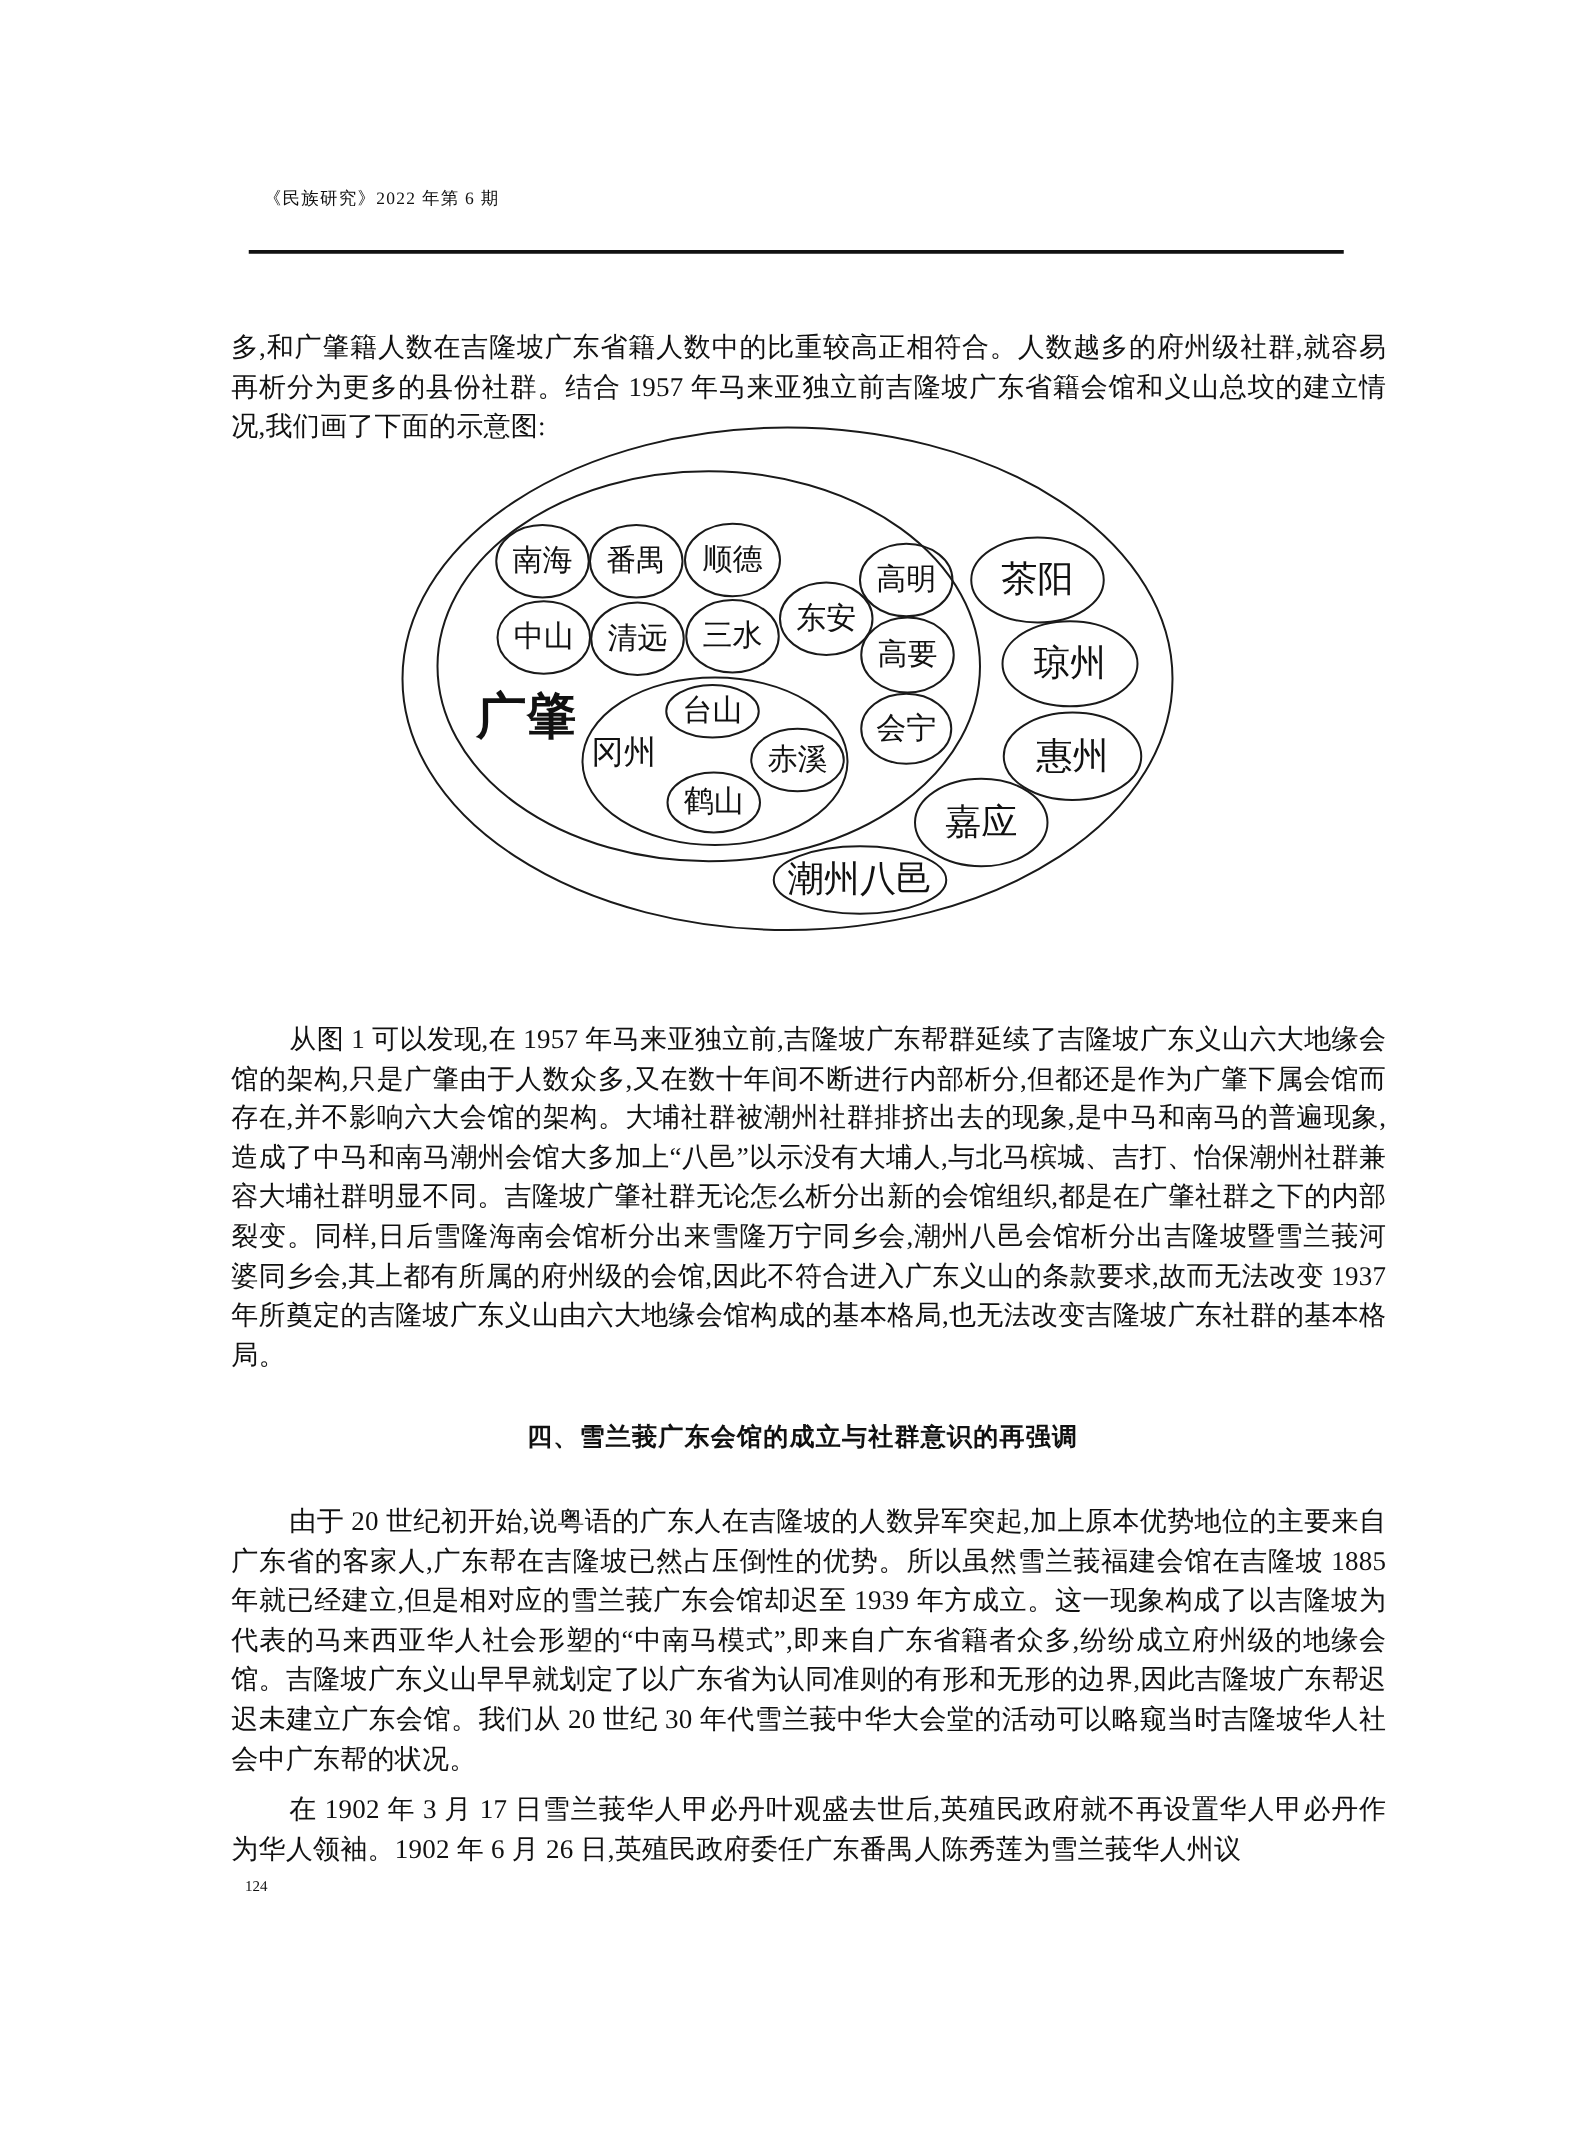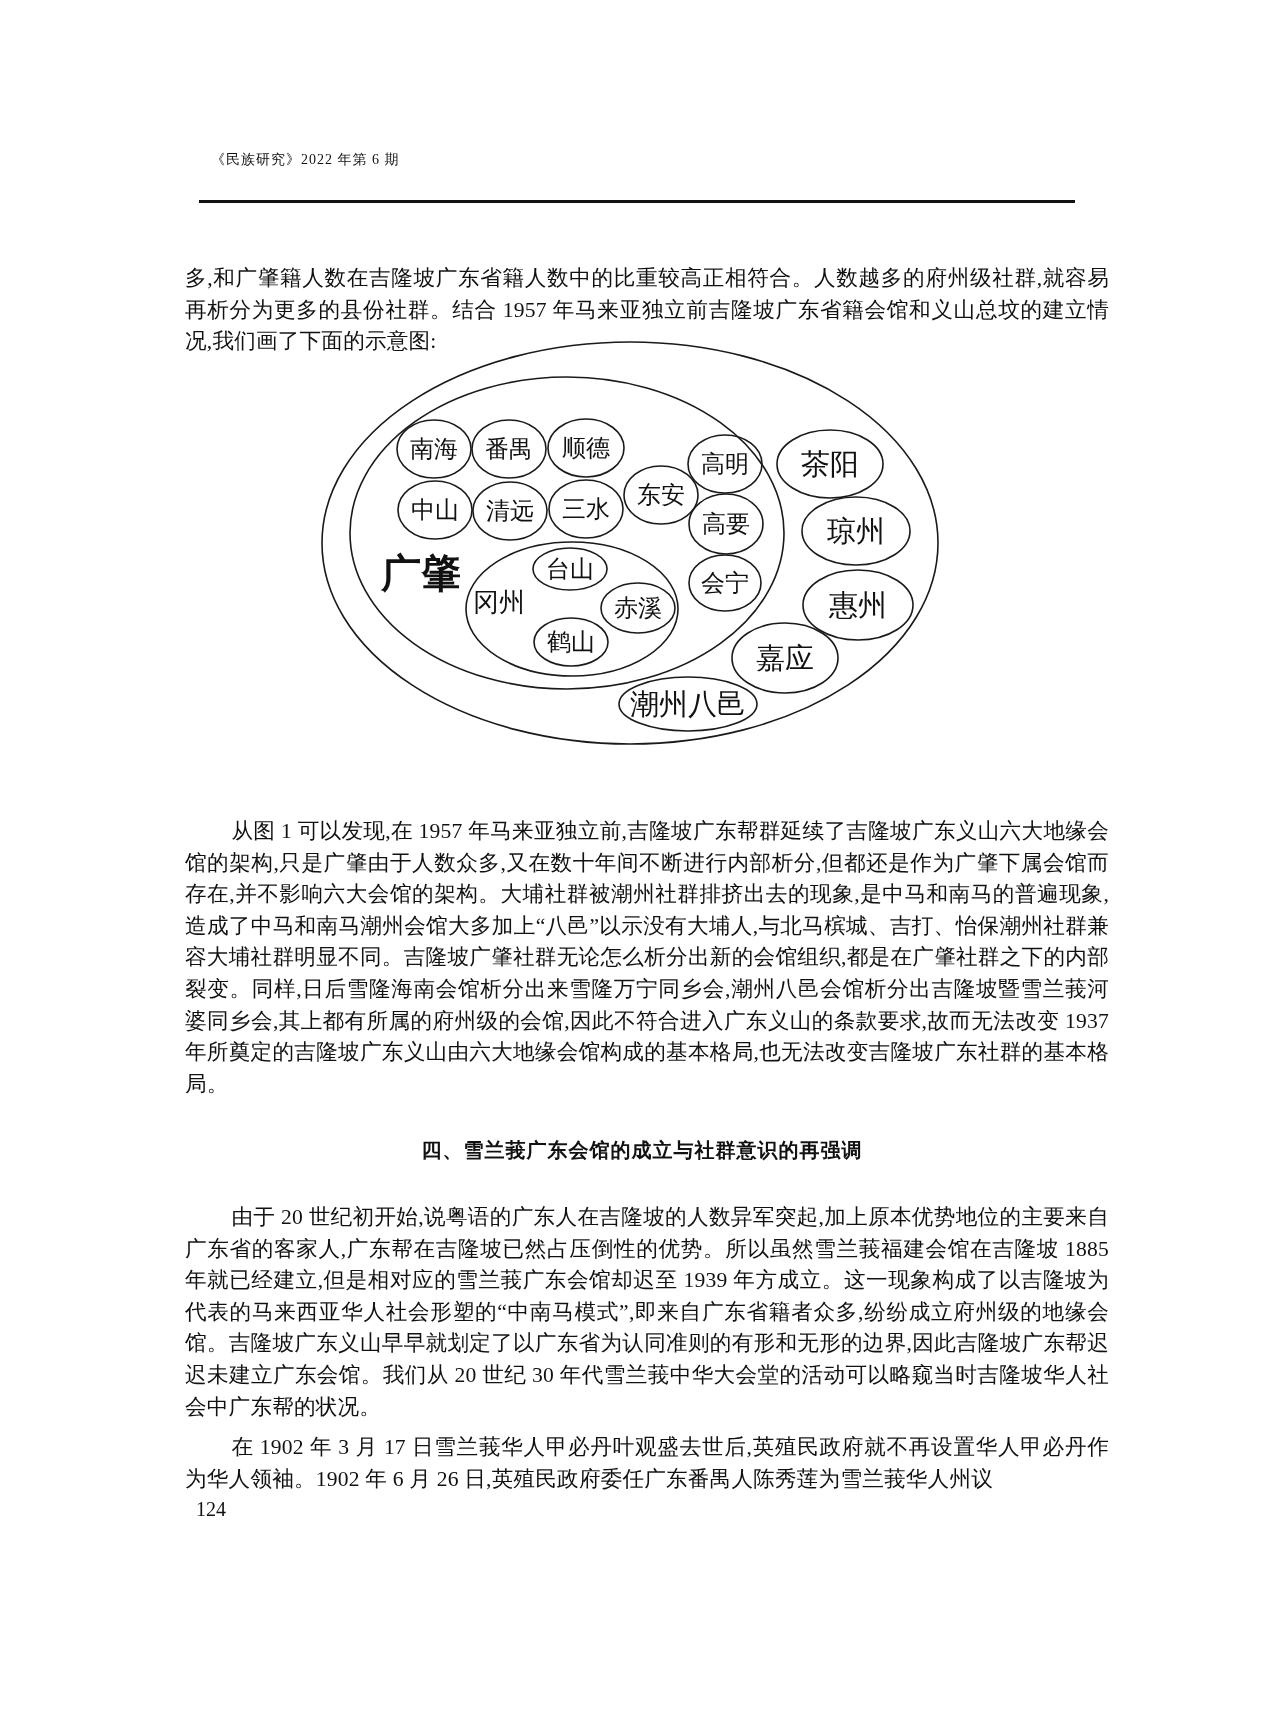--- a/index.html
+++ b/index.html
@@ -38,21 +38,21 @@
     position: absolute; left: 176px; top: 782px; width: 932px;
     text-align: center; font-weight: bold; font-size: 18.5px; line-height: 26px;
   }
   .section-heading {
     position: absolute; left: 176px; top: 1131px; width: 932px;
     text-align: center; font-weight: bold; font-size: 20px; line-height: 38px;
     letter-spacing: 1px;
   }
   .page-number {
     position: absolute; left: 196px; top: 1498px;
-    font-size: 20px; line-height: 22px;
+    font-size: 12px; line-height: 22px;
   }
   .figure-svg ellipse { fill: none; stroke: #1a1a1a; stroke-width: 1.6; }
   .figure-svg text {
     fill: #111; text-anchor: middle; dominant-baseline: central;
     font-family: "Liberation Serif", "DejaVu Serif", serif;
   }
   .lbl-county { font-size: 24px; }
   .lbl-pref   { font-size: 29px; }
   .lbl-gz     { font-size: 40px; font-weight: bold; }
   .lbl-gang   { font-size: 26px; }

